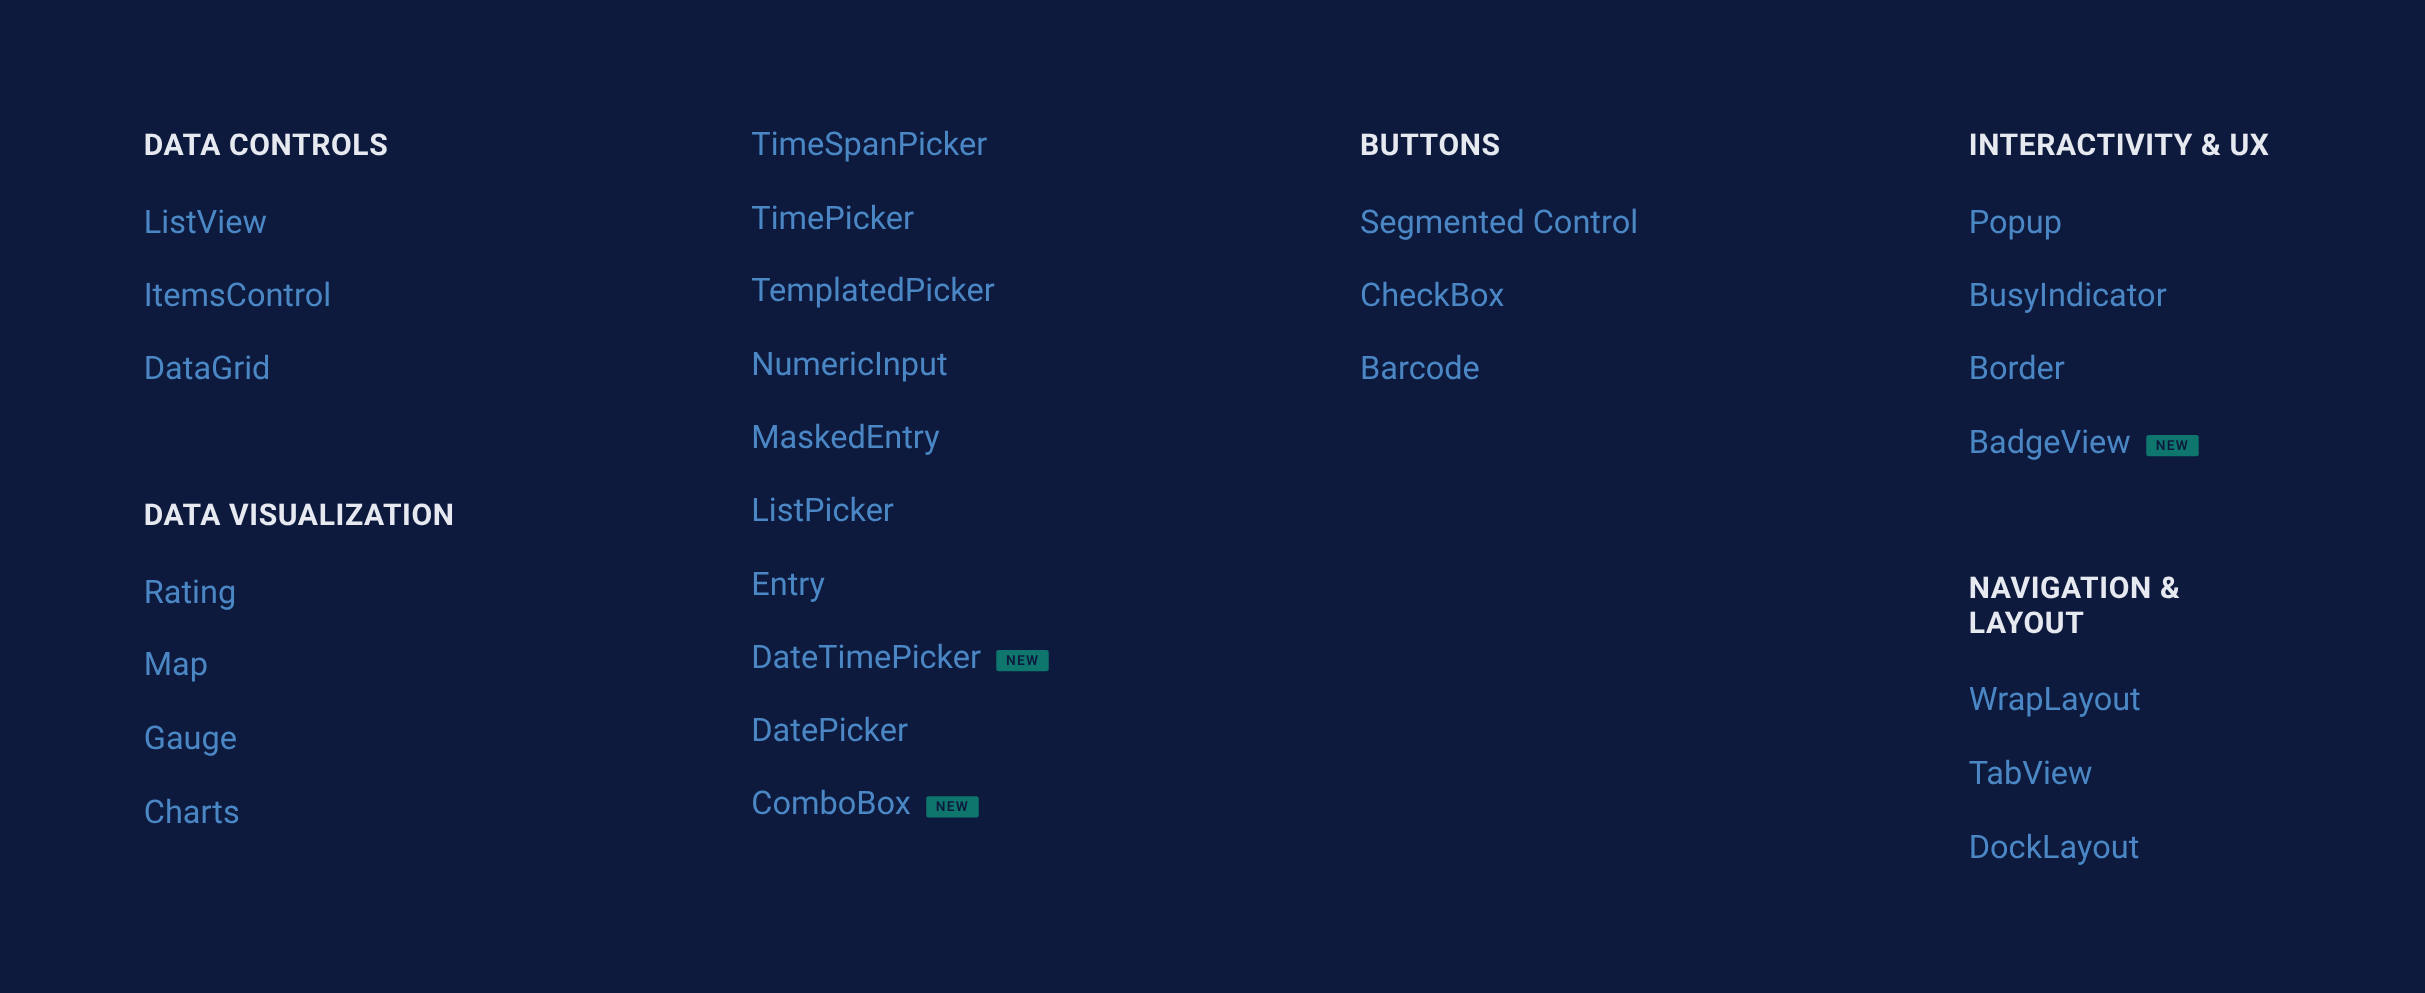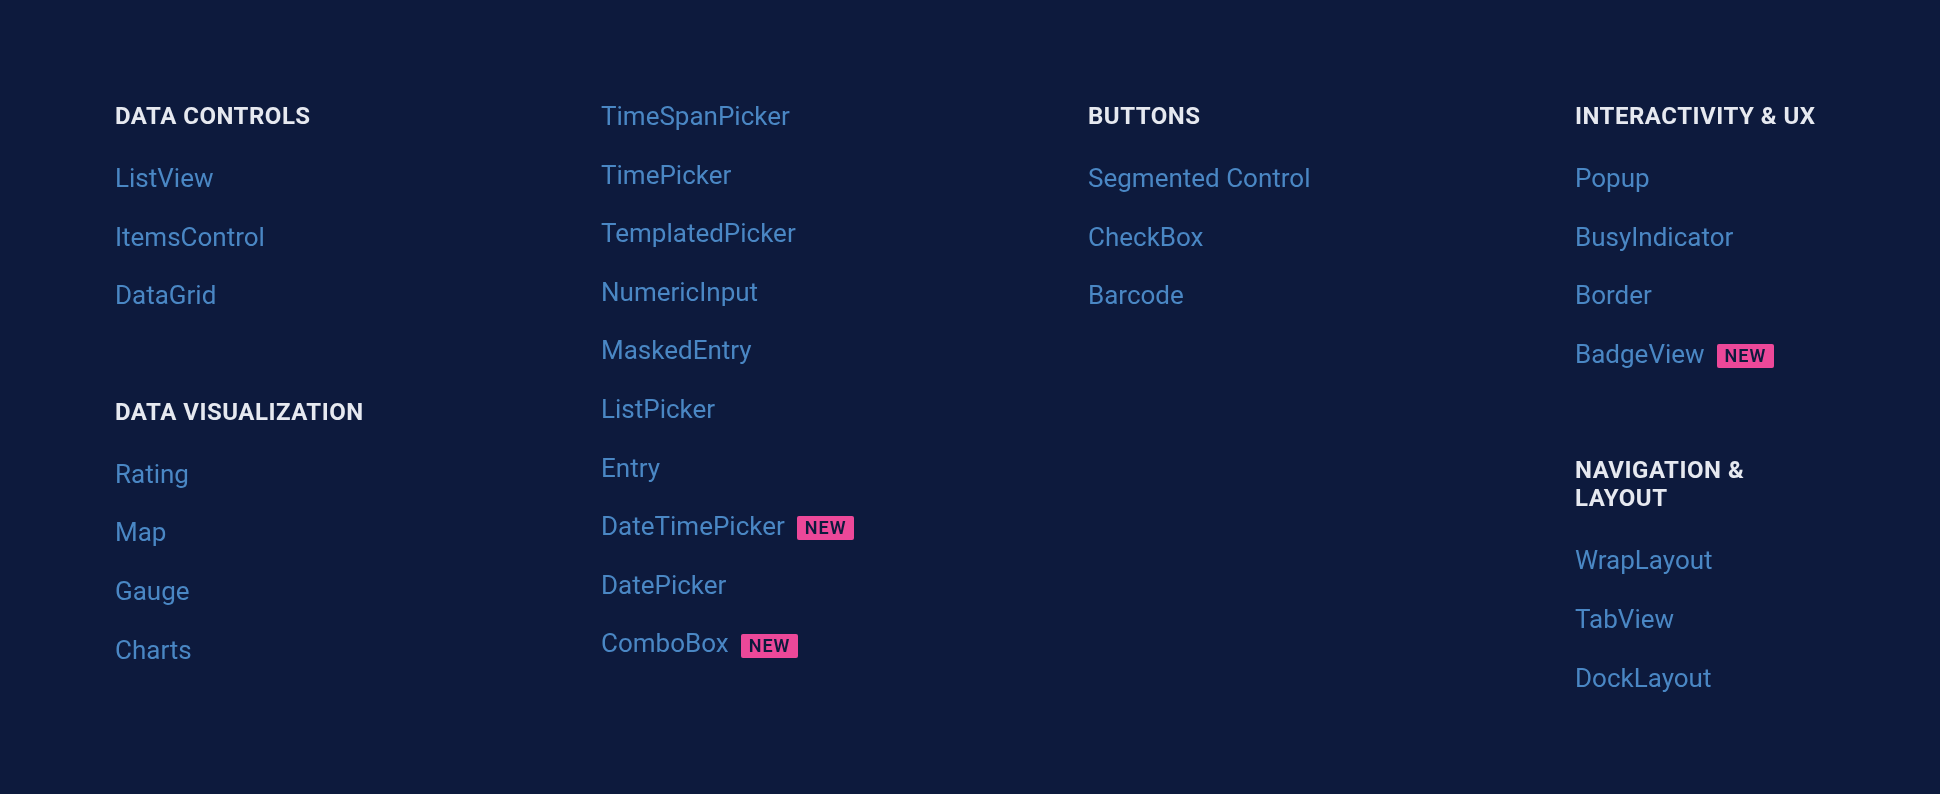--- a/index.html
+++ b/index.html
@@ -41,23 +41,23 @@
     .item a {
       color: #4a87c4;
       font-size: 26px;
       font-weight: 400;
       text-decoration: none;
       cursor: pointer;
       line-height: 1.1;
     }
     .badge {
       display: inline-block;
-      background-color: #ec4899;
+      background-color: #0f766e;
       color: #0d1a3d;
-      font-size: 18px;
+      font-size: 11px;
       font-weight: 600;
       letter-spacing: 1px;
       padding: 3px 8px 3px 8px;
       border-radius: 2px;
       line-height: 1;
       position: relative;
       top: 2px;
     }
   </style>
 </head>

